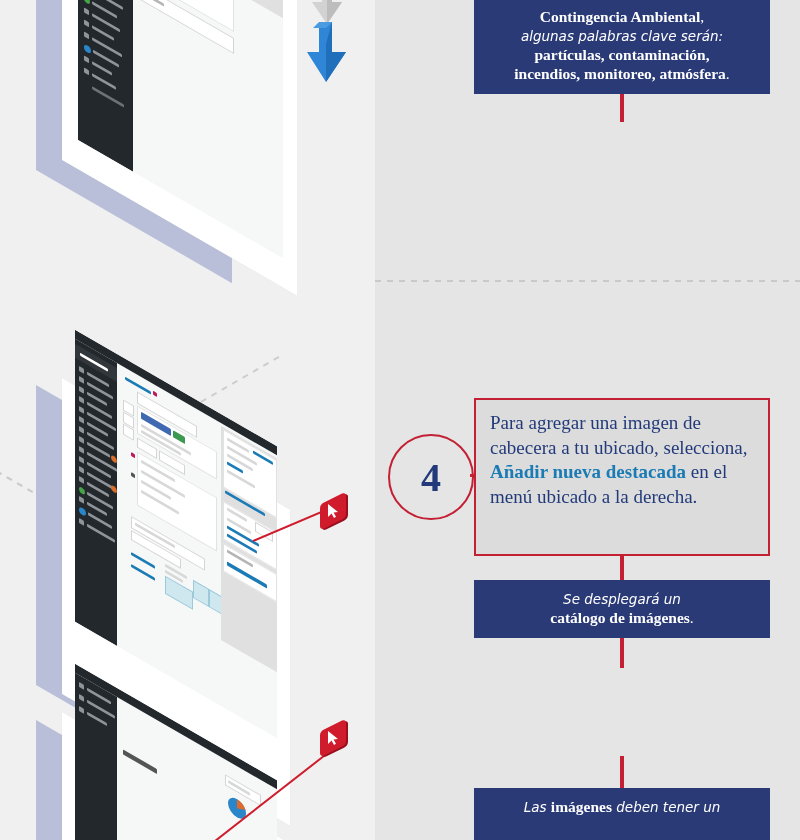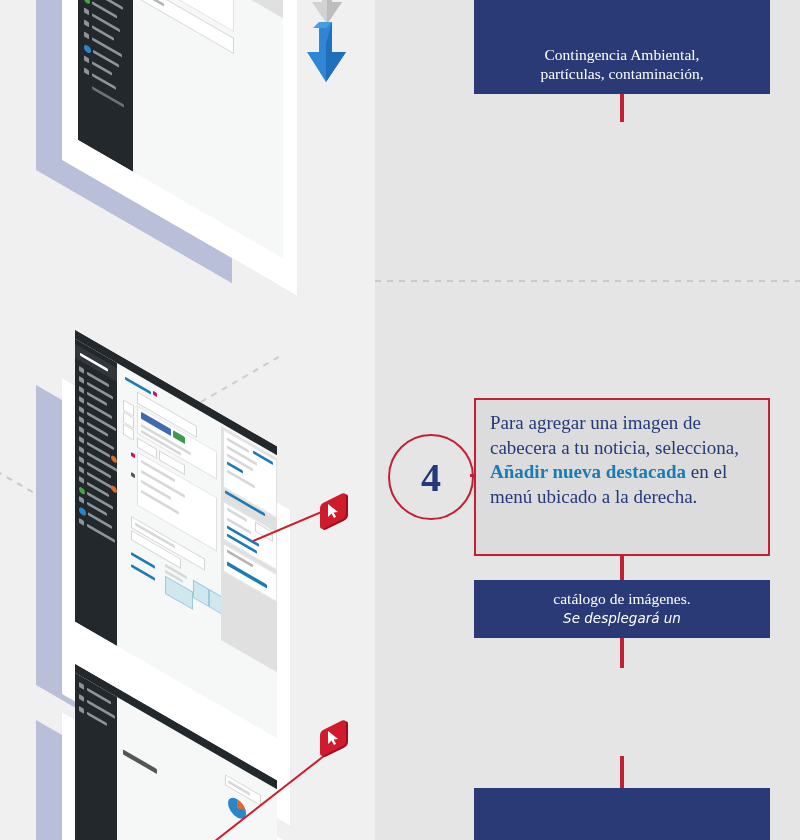--- a/index.html
+++ b/index.html
@@ -79,21 +79,21 @@
   .arrow3d{position:absolute;}
   .box{
     position:absolute;left:474px;width:296px;box-sizing:border-box;
     font-family:"Liberation Serif", serif;
   }
   .box.navy{
     background:#2a3a76;color:#ffffff;text-align:center;
     padding:10px 12px;line-height:1.22;font-size:15.5px;
   }
   .box.navy i{font-family:"DejaVu Sans",sans-serif;font-style:italic;font-size:13.5px;font-weight:400;}
-  .box.navy b{font-weight:normal;}
+  .box.navy b{font-weight:bold;}
   .box.gray{
     background:#dcdcdc;border:2px solid #c32034;color:#223a7a;
     padding:11px 14px;line-height:1.30;font-size:19px;font-weight:400;
   }
   .box.gray b.blue{color:#1b7bb5;font-weight:bold;}
   .connector{position:absolute;width:4px;background:#c32034;left:620px;}
 
   .badge{
     display:inline-block;background:#1b7cb5;color:#fff;font-weight:bold;
     border-radius:5px;padding:1px 10px 2px 10px;font-size:19px;line-height:1.15;
@@ -313,38 +313,47 @@
   <div class="connector" style="top:94px;height:28px;"></div>
   <div class="connector" style="top:556px;height:24px;"></div>
   <div class="connector" style="top:638px;height:30px;"></div>
   <div class="connector" style="top:756px;height:32px;"></div>
 
   <div class="box navy" style="top:-52px;height:146px;display:flex;flex-direction:column;justify-content:flex-end;">
     <div>
       <b>Contingencia Ambiental</b><span>,</span>
     </div>
     <div>
+      <i>algunas palabras clave serán:</i>
+    </div>
+    <div>
       <b>partículas, contaminación,</b>
+    </div>
+    <div>
+      <b>incendios, monitoreo, atmósfera</b><span>.</span>
     </div>
   </div>
 
 
   <div class="stepcircle" style="left:388px;top:434px;">
     <span>4</span>
   </div>
   <div class="stepstub" style="left:470px;top:474px;width:10px;"></div>
 
   <div class="box gray" style="top:398px;height:158px;">
-    <span>Para agregar una imagen de cabecera a tu noticia, selecciona, </span><b class="blue">Añadir nueva destacada</b><span> en el menú ubicado a la derecha.</span>
+    <span>Para agregar una imagen de cabecera a tu ubicado, selecciona, </span><b class="blue">Añadir nueva destacada</b><span> en el menú ubicado a la derecha.</span>
   </div>
 
   <div class="box navy" style="top:580px;height:58px;display:flex;flex-direction:column;justify-content:center;">
+    <div><i>Se desplegará un</i></div>
     <div>
       <b>catálogo de imágenes</b><span>.</span>
     </div>
-    <div><i>Se desplegará un</i></div>
   </div>
 
 
   <div class="box navy" style="top:788px;height:80px;display:flex;flex-direction:column;justify-content:flex-start;">
+    <div>
+      <i>Las </i><b>imágenes</b><i> deben tener un</i>
+    </div>
   </div>
 
 </div>
 
 </body></html>

